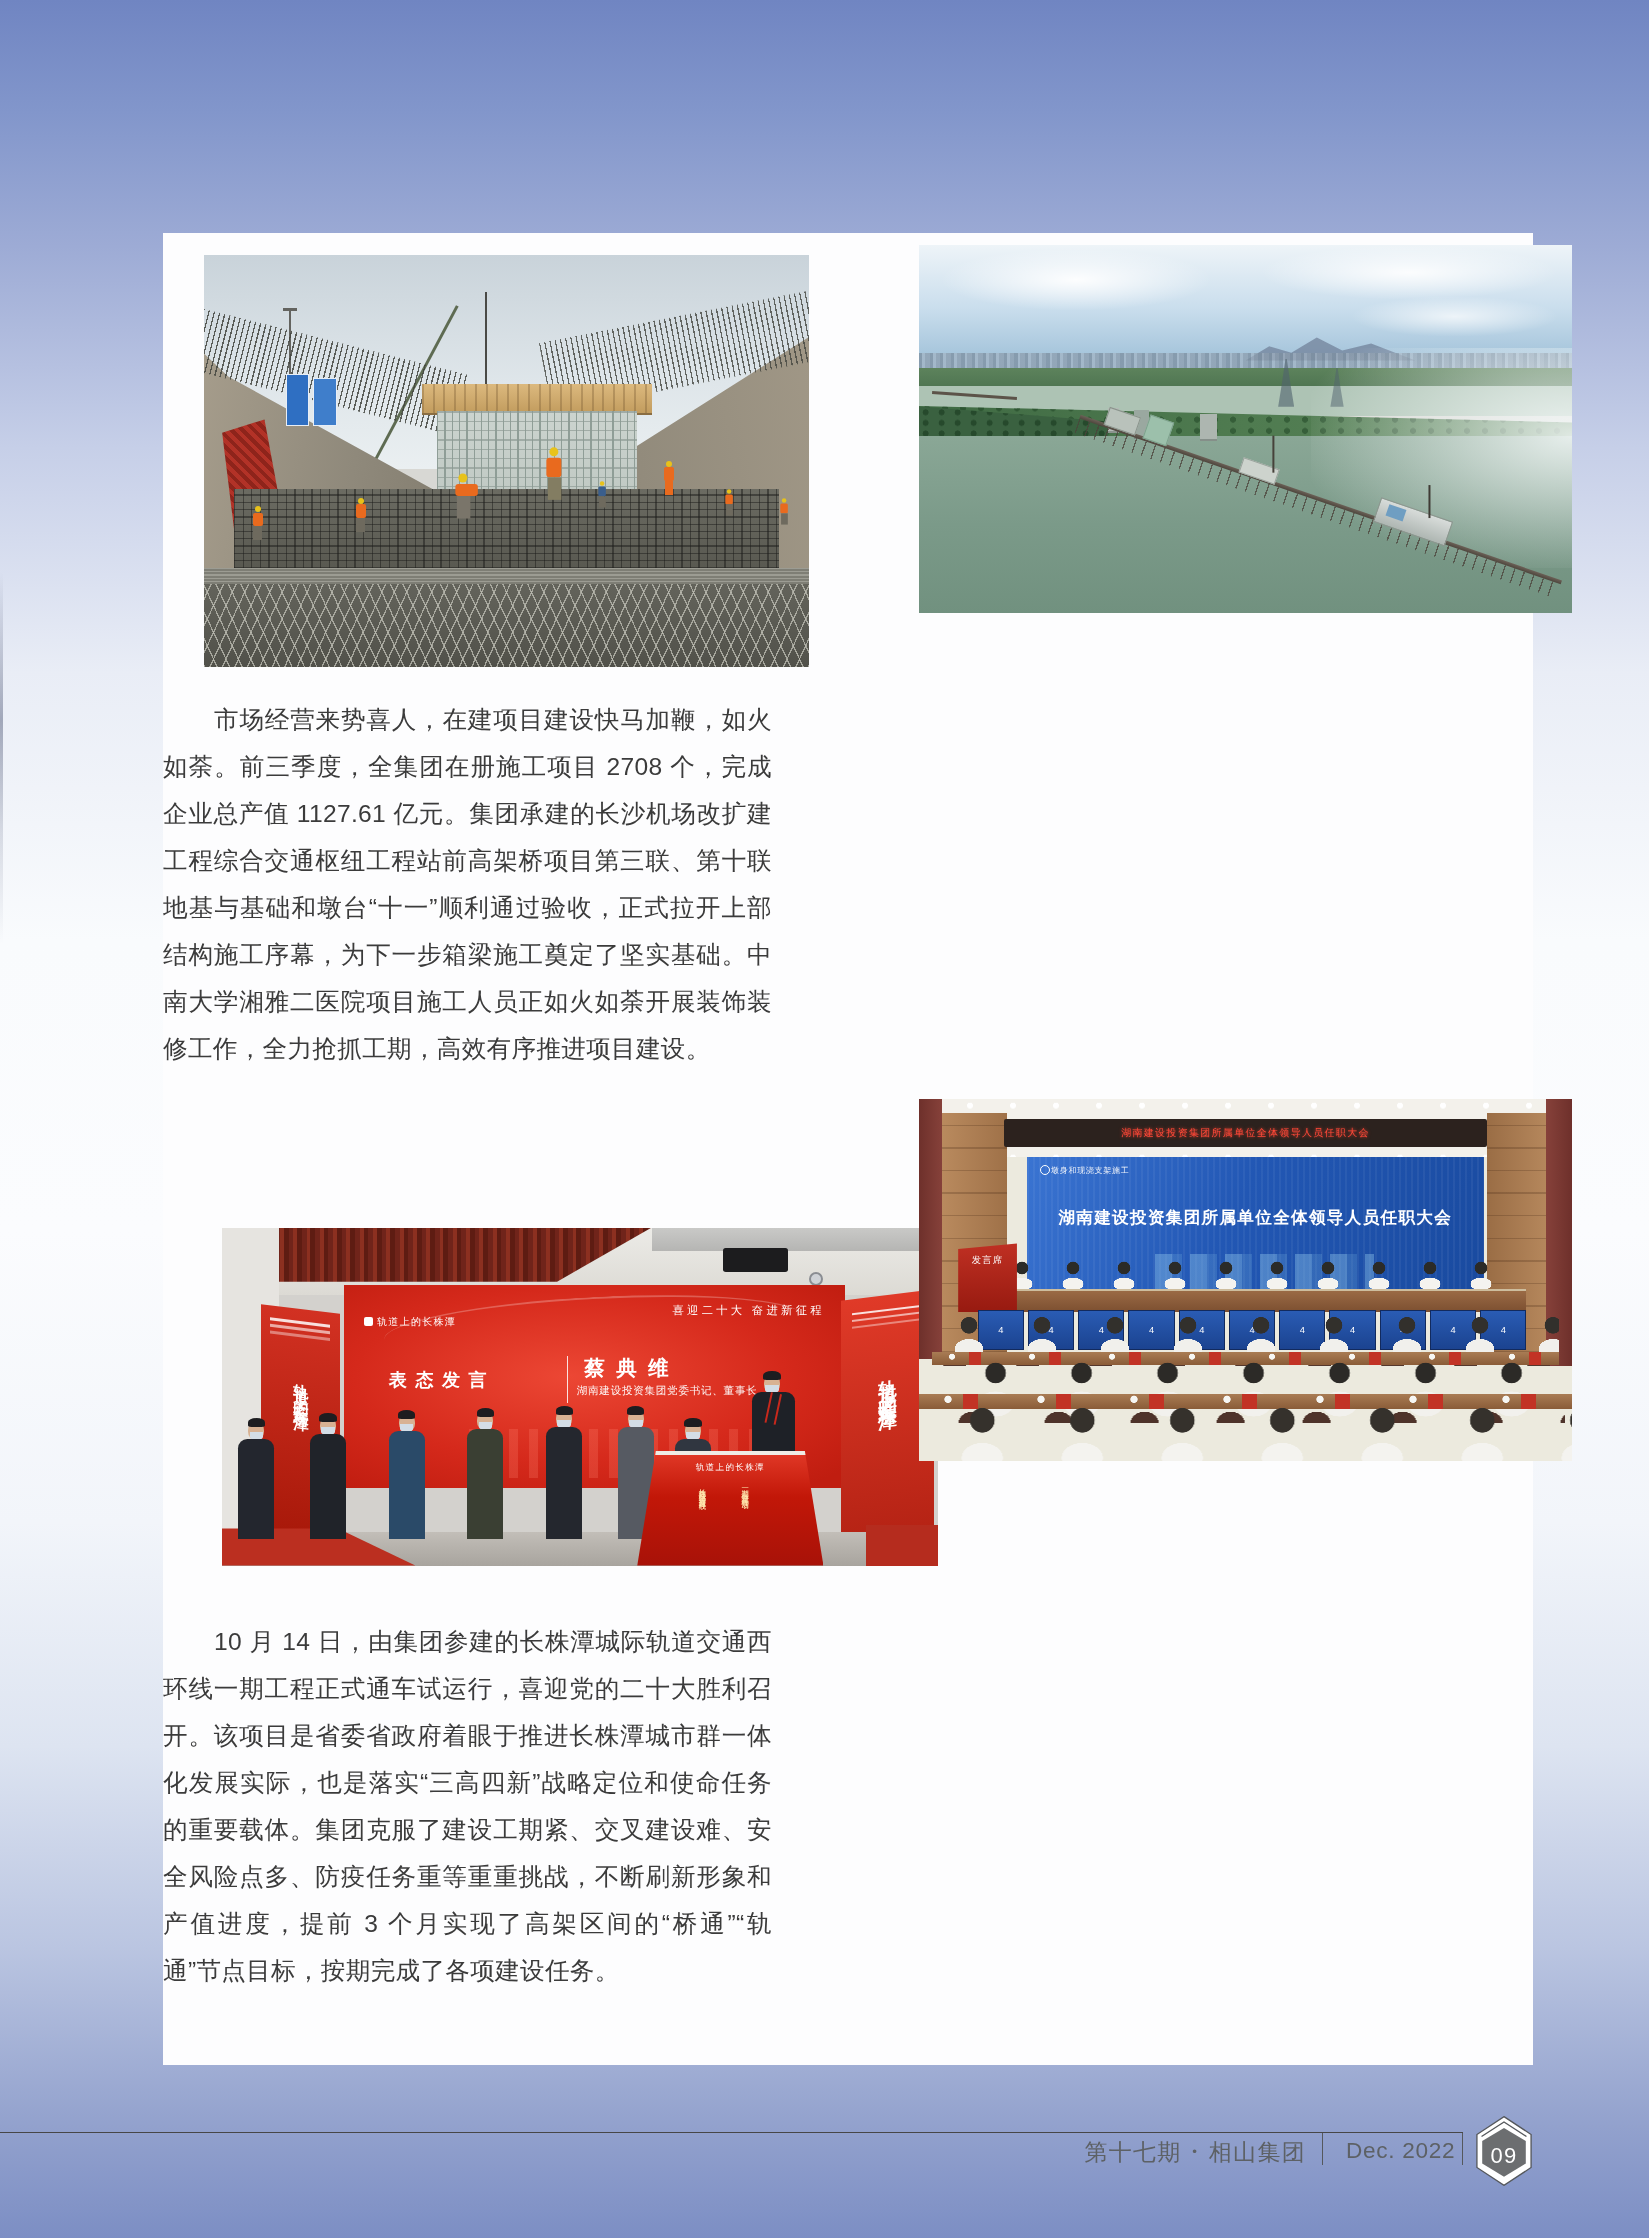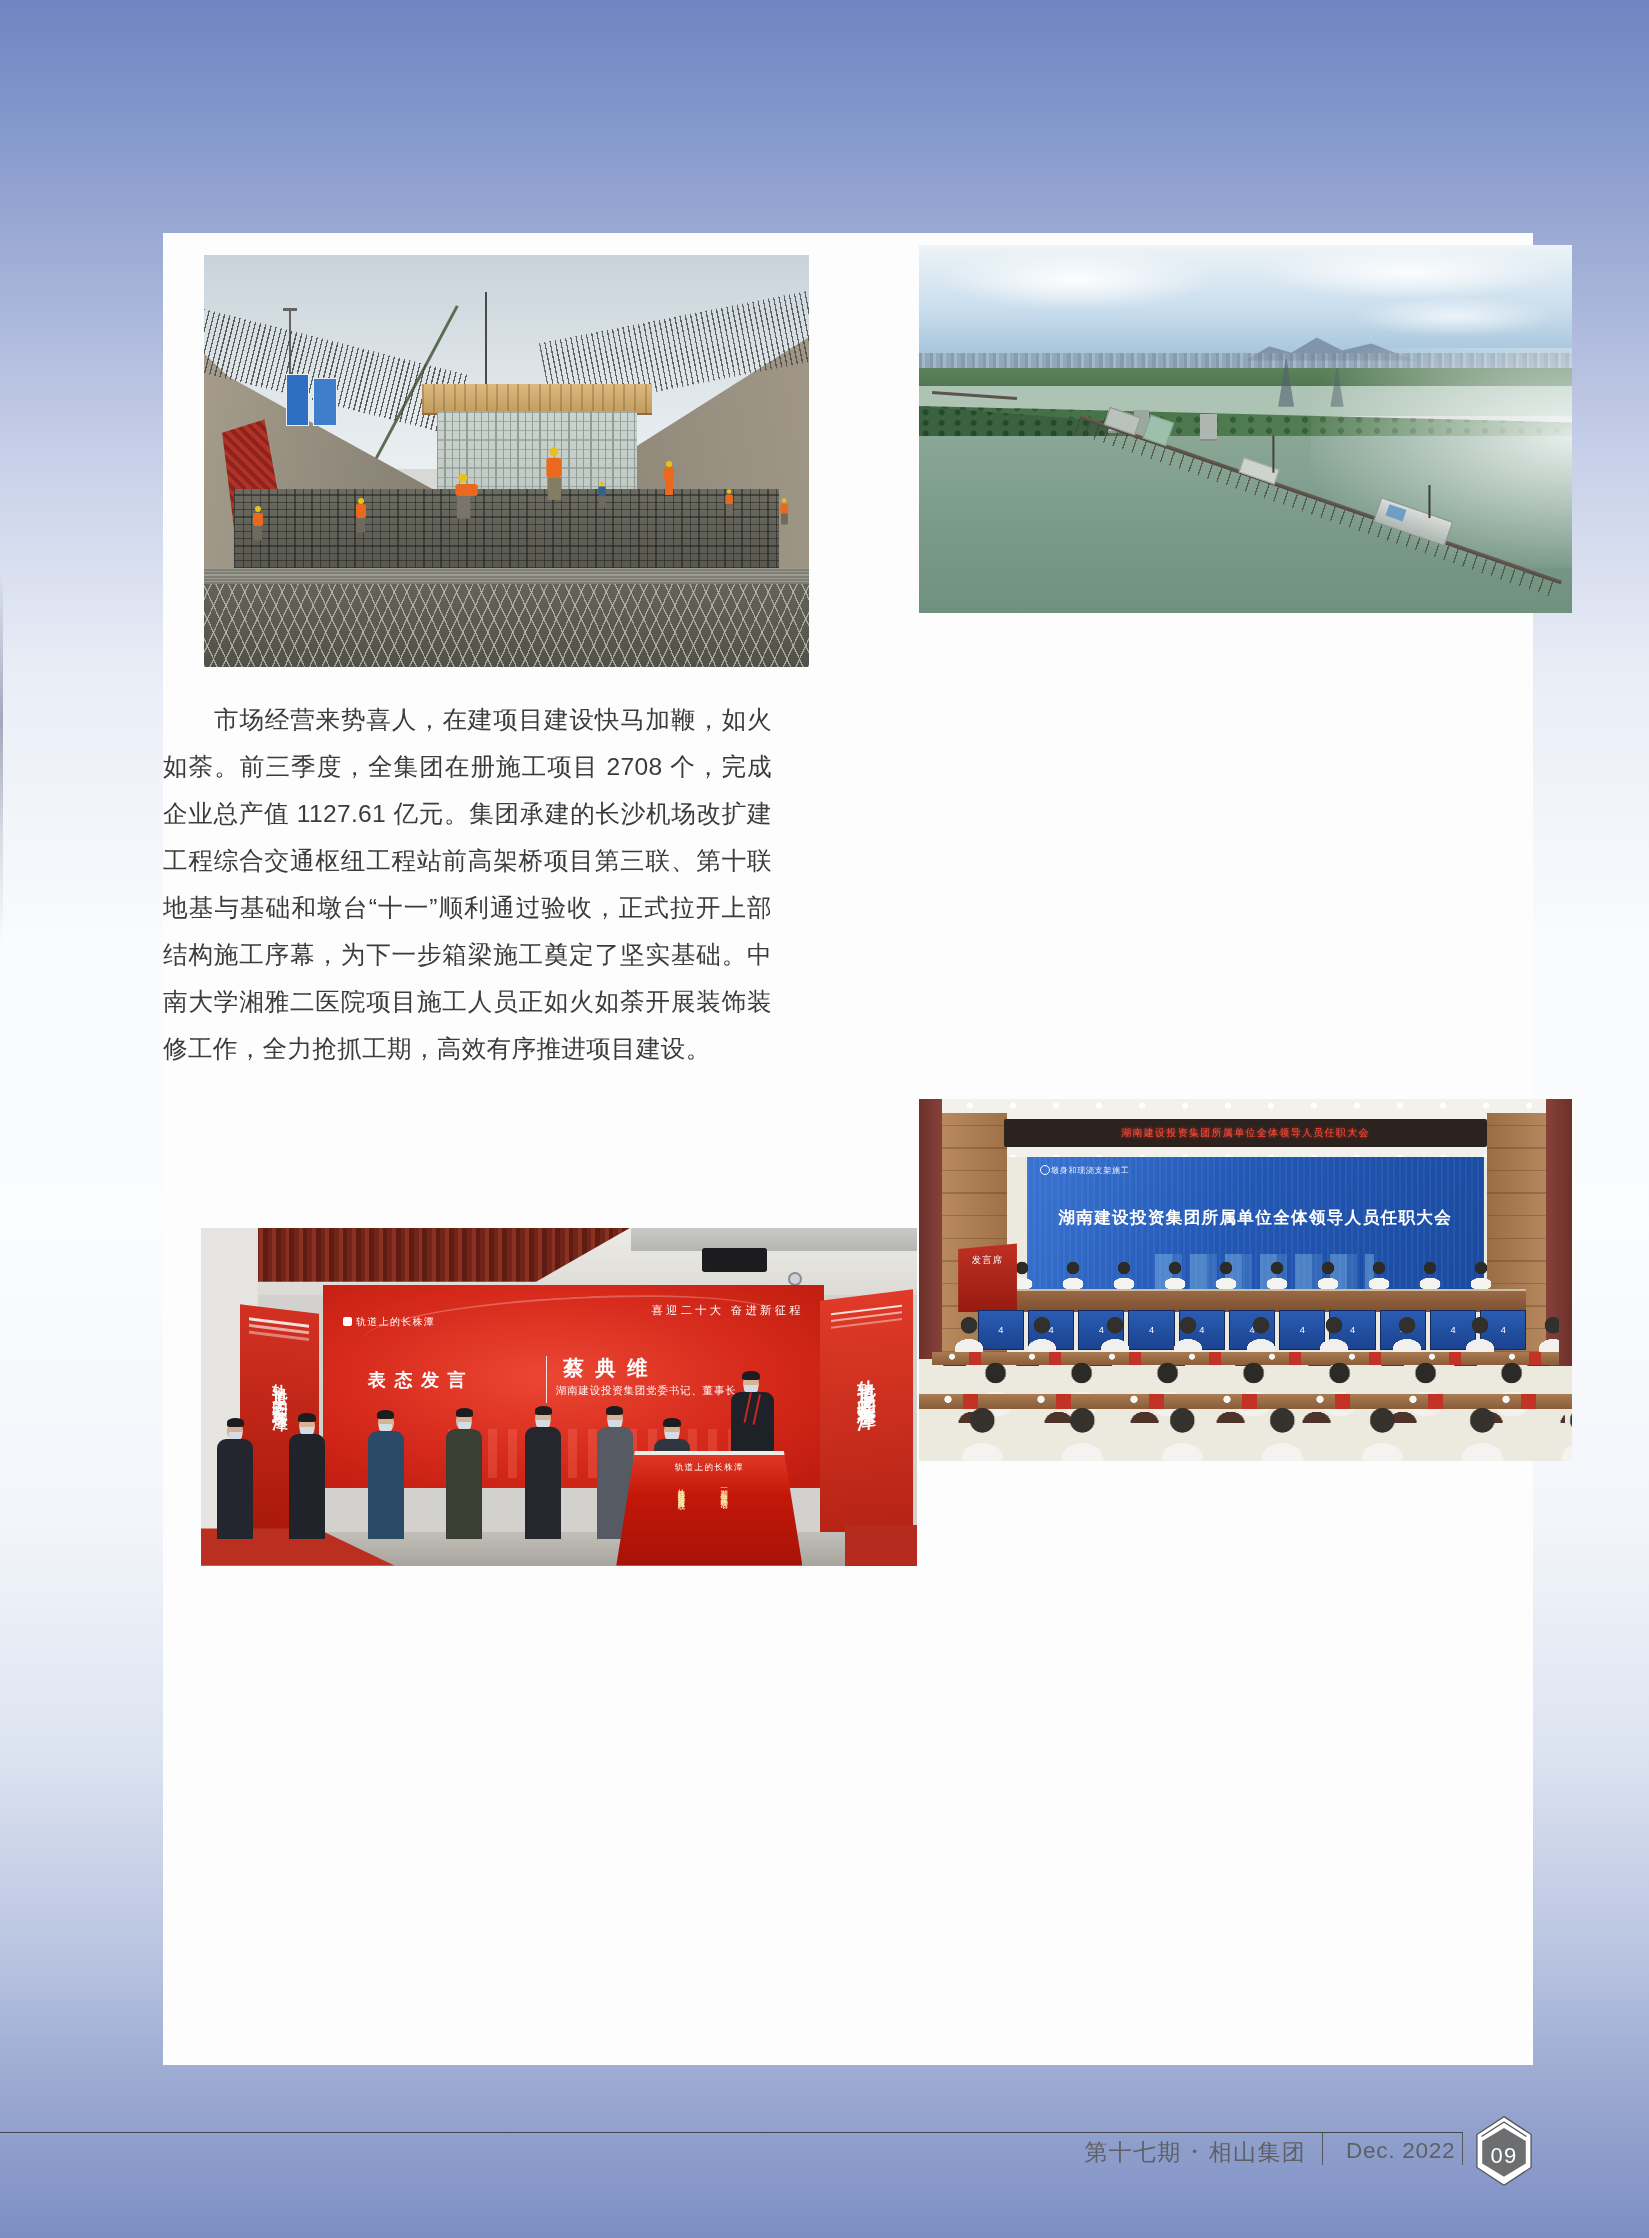--- a/index.html
+++ b/index.html
@@ -18,21 +18,21 @@
   .para.p-l1{left:163px;top:696px;width:609px;}
   .para.p-l2{left:163px;top:1618px;width:609px;}
   .para.p-r1{left:876px;top:654px;width:654px;}
   .para.p-r2{left:876px;top:1500px;width:654px;}
 
   
   .photo{position:absolute;overflow:hidden;background:#d8d8d4;}
   .photo *{position:absolute;}
   .ph1{left:164px;top:244px;width:605px;height:412px;}
   .ph2{left:879px;top:234px;width:653px;height:368px;}
-  .ph3{left:161px;top:1217px;width:716px;height:338px;}
+  .ph3{left:182px;top:1217px;width:716px;height:338px;}
   .ph4{left:879px;top:1088px;width:653px;height:362px;}
 
   
   .p1-sky{left:0;top:0;width:100%;height:52%;background:linear-gradient(#c9d3da,#dfe6ea 60%,#eaeff1);}
   .p1-boom{left:27%;top:7%;width:2.7px;height:46%;background:#5e6b52;transform:rotate(28deg);transform-origin:bottom left;}
   .p1-cable{left:46.5%;top:9%;width:1.3px;height:28%;background:#4a4a46;}
   .p1-pole{left:14%;top:13%;width:2px;height:16%;background:#63635f;}
   .p1-pole::before{content:"";position:absolute;left:-5.3px;top:0;width:13.3px;height:3.3px;background:#63635f;}
   .p1-deck{left:36%;top:31.5%;width:38%;height:7%;background:
     repeating-linear-gradient(90deg,rgba(120,90,50,.35) 0 2px,transparent 2px 10.6px),
@@ -415,20 +415,21 @@
       <b>4</b>
       <b>4</b>
     </div>
     <div class="aud aud1"></div>
     <div class="tbl tbl1"></div>
     <div class="aud aud2"></div>
     <div class="tbl tbl2"></div>
     <div class="aud aud3"></div>
   </figure>
 
+  <p class="para p-l2">10 月 14 日，由集团参建的长株潭城际轨道交通西环线一期工程正式通车试运行，喜迎党的二十大胜利召开。该项目是省委省政府着眼于推进长株潭城市群一体化发展实际，也是落实“三高四新”战略定位和使命任务的重要载体。集团克服了建设工期紧、交叉建设难、安全风险点多、防疫任务重等重重挑战，不断刷新形象和产值进度，提前 3 个月实现了高架区间的“桥通”“轨通”节点目标，按期完成了各项建设任务。</p>
 
   <div class="f-line"></div>
   <div class="f-issue">
     <span>第十七期</span><span class="dot">•</span><span>相山集团</span>
   </div>
   <div class="f-div f-d1"></div>
   <div class="f-date">Dec. 2022</div>
   <div class="f-div f-d2"></div>
   <div class="hex">
     <svg width="56" height="70" viewBox="0 0 84 106">

